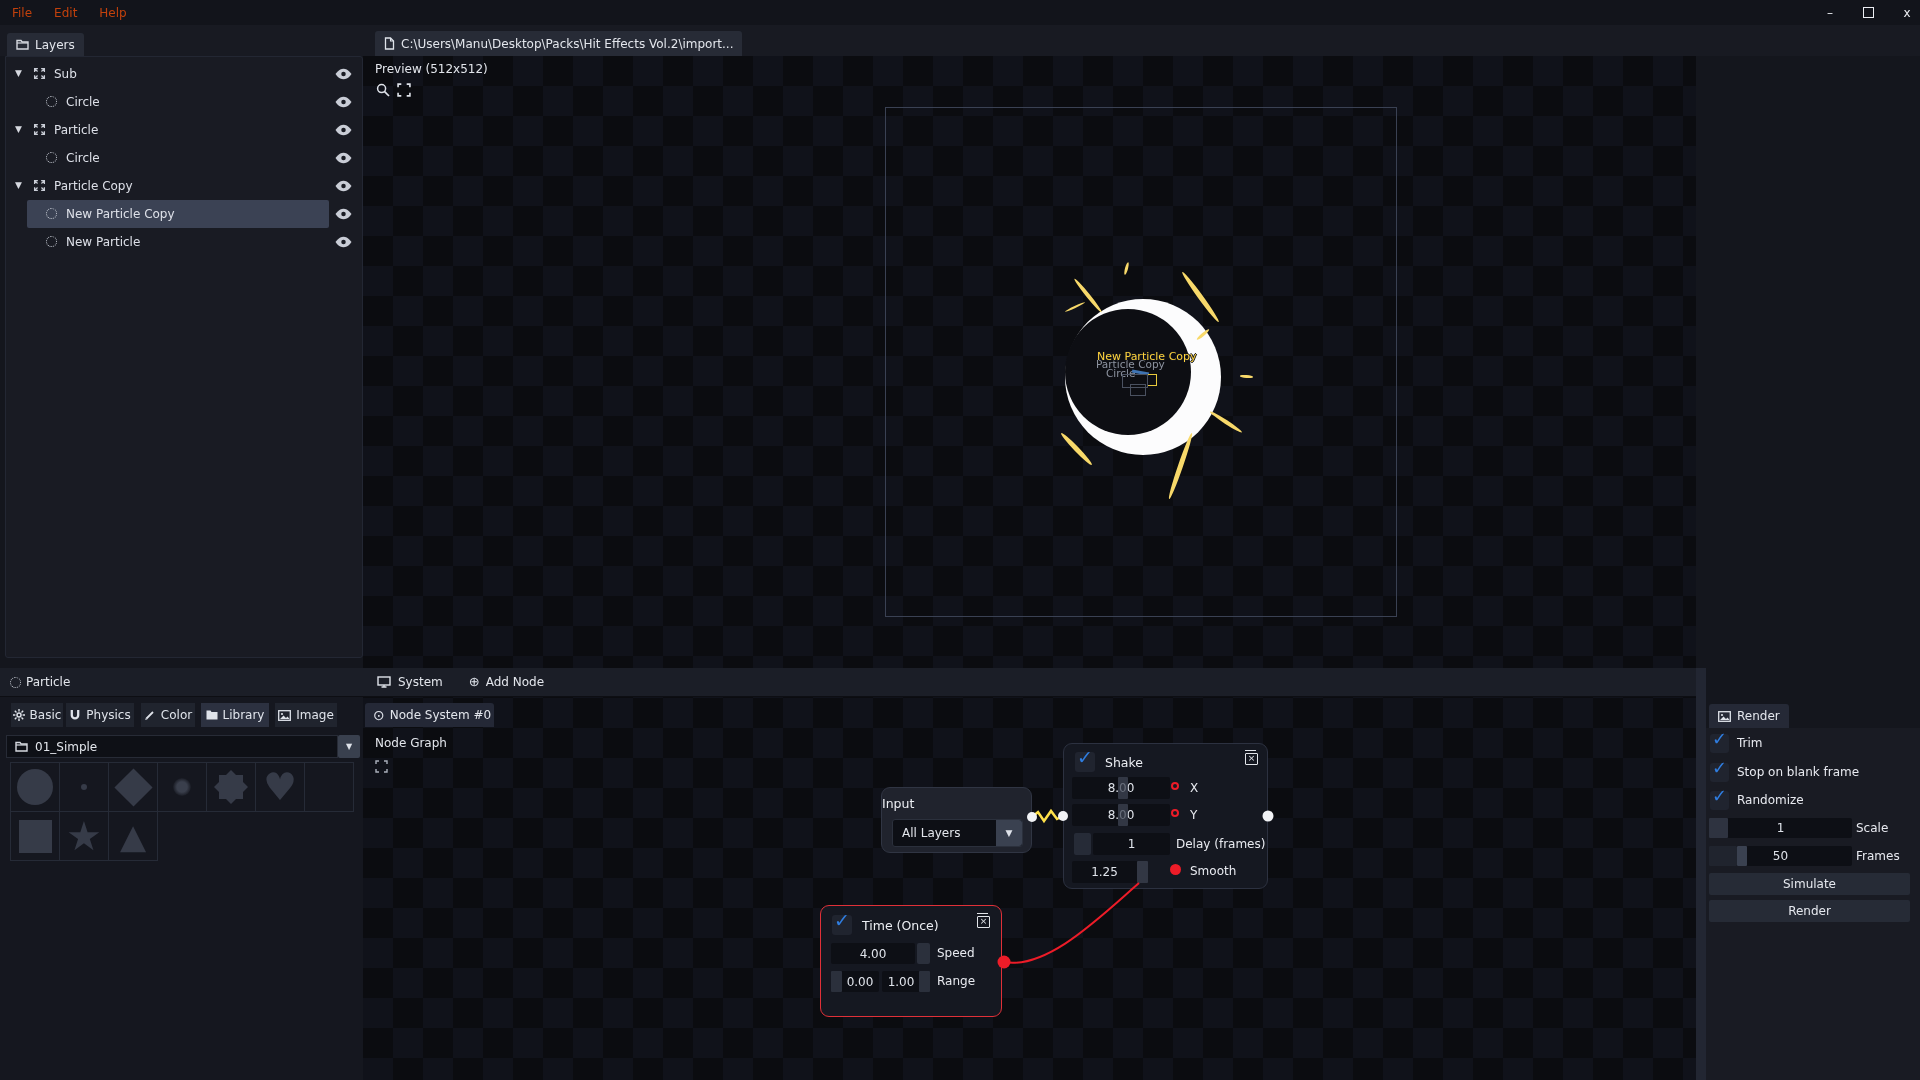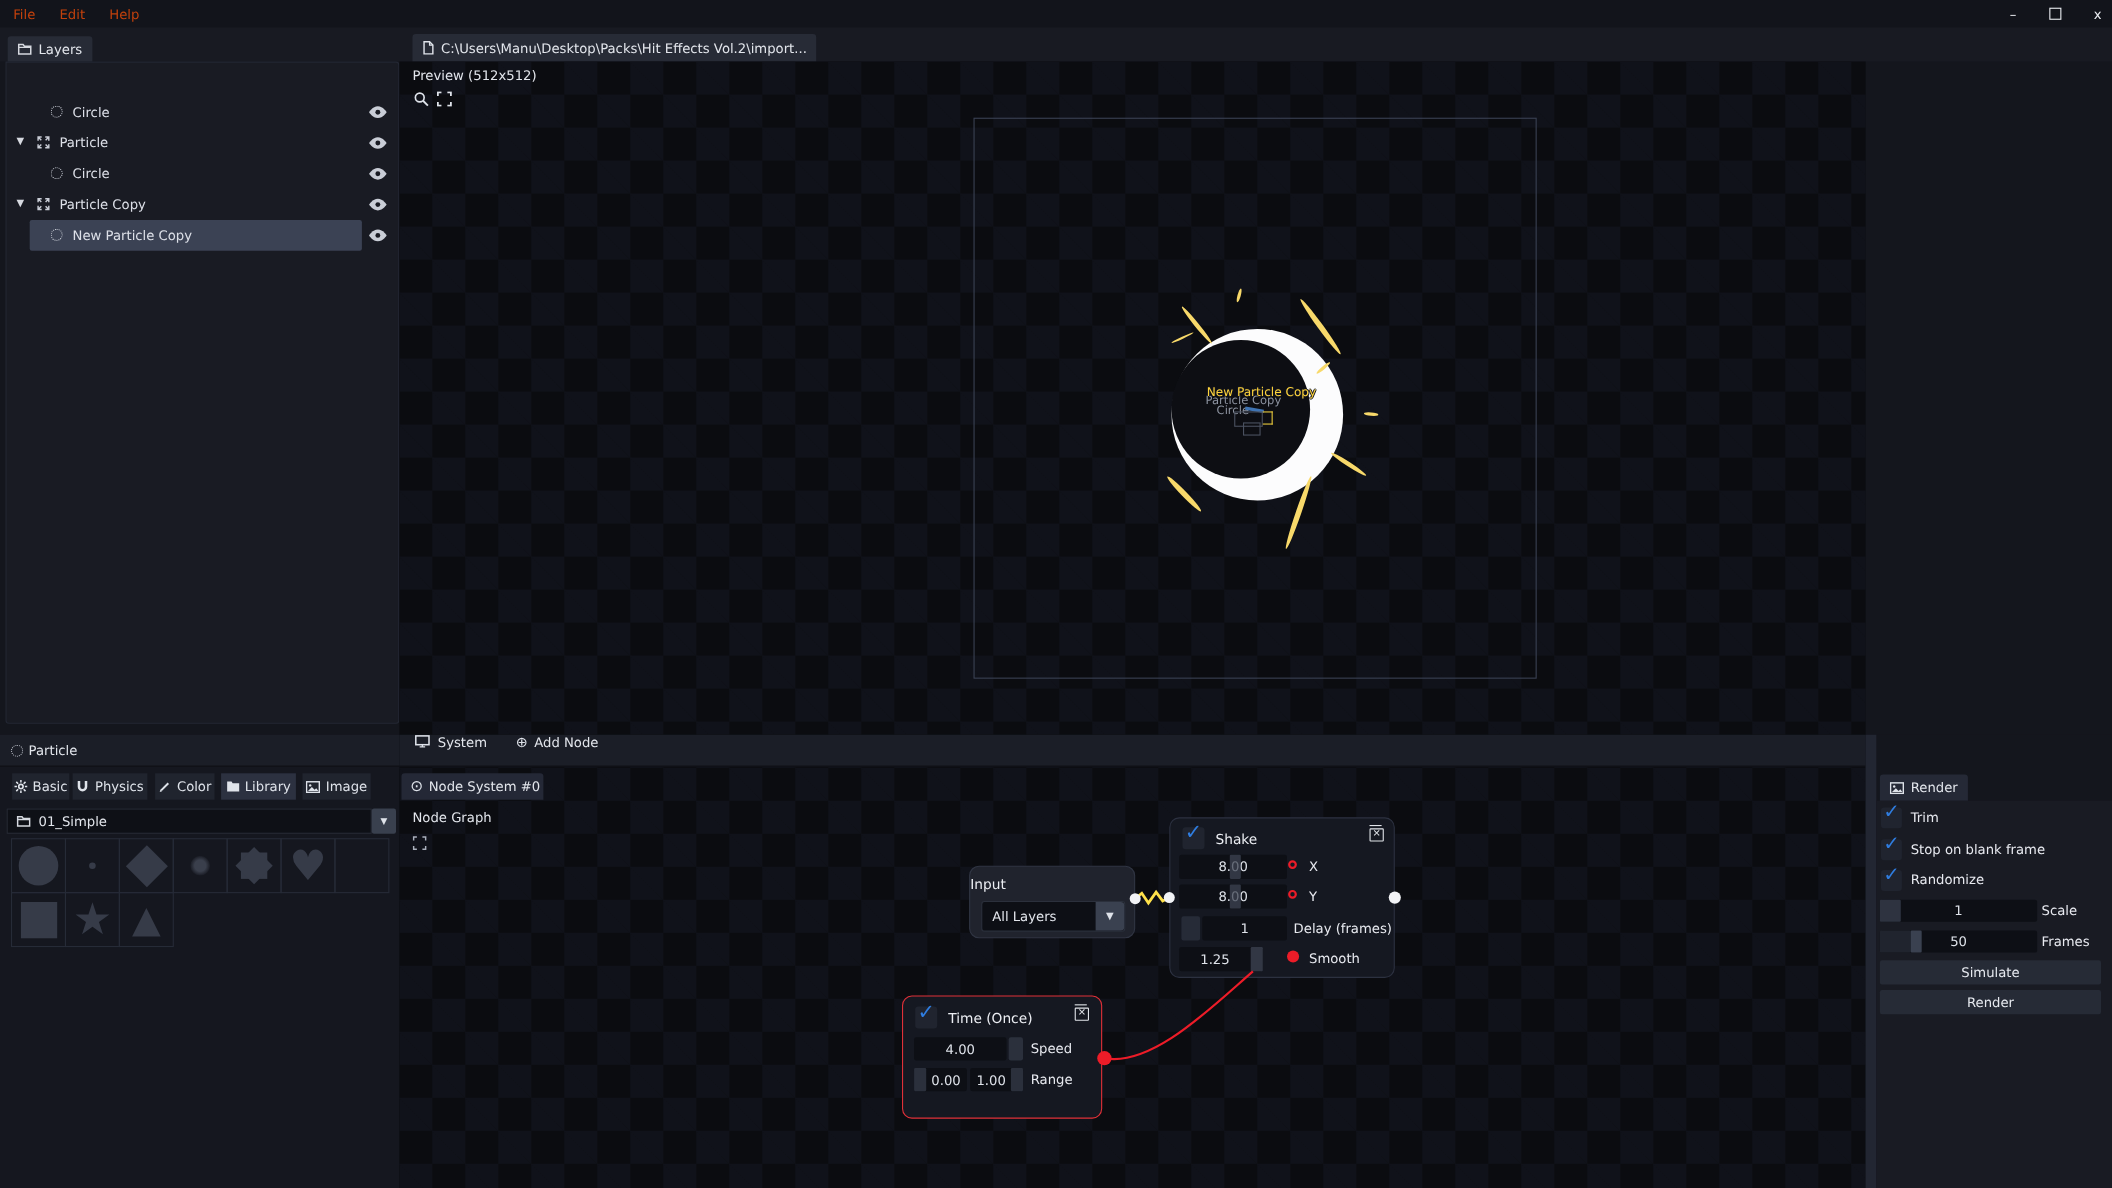--- a/index.html
+++ b/index.html
@@ -78,21 +78,21 @@
   .shp-soft { width:18px; height:18px; border-radius:50%; background:radial-gradient(circle,#3a3f4c 0%,#3a3f4c 40%,rgba(58,63,76,0) 75%); }
   .burst-wrap { position:relative; width:34px; height:34px; background:none; }
   .burst-wrap i { position:absolute; left:5px; top:5px; width:24px; height:24px; background:#363b48; }
   .burst-wrap i:nth-child(2) { transform:rotate(45deg); }
   .shp-square { width:33px; height:33px; }
   .glyph-shape { color:#363b48; background:none; line-height:1; }
 
   
   .node-area { position:absolute; left:363px; top:668px; width:1333px; height:412px; }
   .sys-bar { position:absolute; left:0; top:0; width:100%; height:29px; background:#1b1e27;
-    border-bottom:1px solid #0d0e13; display:flex; font-size:12px; }
+    border-bottom:1px solid #0d0e13; display:flex; align-items:center; font-size:12px; }
   .node-tab { position:absolute; left:2px; top:35px; width:129px; height:24px; background:#242836;
     border-radius:3px 3px 0 0; display:flex; align-items:center; gap:5px; padding-left:8px; font-size:12px; }
   .graph-label { position:absolute; left:12px; top:68px; font-size:12px; color:#e3e6ec; }
   .gl-target::before { content:"⊙"; font-size:14px; color:#dfe3ea; line-height:1; }
   .gl-plus::before { content:"⊕"; font-size:13px; color:#dfe3ea; line-height:1; }
 
   
   .gnode { position:absolute; border-radius:9px; background:#151821; border:1px solid #2c3140; }
   .gnode .title { position:absolute; font-size:12.5px; color:#eceef3; }
   .nchk { position:absolute; width:20px; height:20px; background:#20242f; border-radius:3px; }
@@ -162,20 +162,35 @@
   <div class="doc-tab path-tab">
     <svg class="ic" width="11" height="13" viewBox="0 0 11 13">
         <path d="M1.5 1h5l3 3v8h-8z" fill="none" stroke="#dfe3ea" stroke-width="1.3"></path>
         <path d="M6.5 1v3h3" fill="none" stroke="#dfe3ea" stroke-width="1.1"></path>
       </svg>
     <span>C:\Users\Manu\Desktop\Packs\Hit Effects Vol.2\import...</span>
   </div>
 
   <div class="layers-panel">
 
+    <div class="tree-row" style="top:3px">
+      <span class="tri" style="left:9px"></span>
+      <span class="exp4" style="left:27px">
+          <svg class="ic" width="13" height="13" viewBox="0 0 12 12">
+            <path d="M1.5 4.5V1.5H4.5M1.5 1.5 4.2 4.2M7.5 1.5H10.5V4.5M10.5 1.5 7.8 4.2M10.5 7.5V10.5H7.5M10.5 10.5 7.8 7.8M4.5 10.5H1.5V7.5M1.5 10.5 4.2 7.8" fill="none" stroke="#c9cdd6" stroke-width="1.2"></path>
+          </svg>
+        </span>
+      <span class="lbl" style="left:48px">Sub</span>
+      <span class="eye-btn">
+          <svg class="ic" width="17" height="12" viewBox="0 0 16 10">
+            <path d="M8 0C3.5 0 .5 5 .5 5S3.5 10 8 10s7.5-5 7.5-5S12.5 0 8 0z" fill="#c9cdd6"></path>
+            <circle cx="8" cy="5" r="2.1" fill="#191b23"></circle>
+          </svg>
+        </span>
+    </div>
 
     <div class="tree-row" style="top:31px">
       <span class="spin" style="left:40px"></span>
       <span class="lbl" style="left:60px">Circle</span>
       <span class="eye-btn">
           <svg class="ic" width="17" height="12" viewBox="0 0 16 10">
             <path d="M8 0C3.5 0 .5 5 .5 5S3.5 10 8 10s7.5-5 7.5-5S12.5 0 8 0z" fill="#c9cdd6"></path>
             <circle cx="8" cy="5" r="2.1" fill="#191b23"></circle>
           </svg>
         </span>
@@ -229,20 +244,30 @@
       <span class="spin" style="left:40px"></span>
       <span class="lbl" style="left:60px">New Particle Copy</span>
       <span class="eye-btn">
           <svg class="ic" width="17" height="12" viewBox="0 0 16 10">
             <path d="M8 0C3.5 0 .5 5 .5 5S3.5 10 8 10s7.5-5 7.5-5S12.5 0 8 0z" fill="#c9cdd6"></path>
             <circle cx="8" cy="5" r="2.1" fill="#191b23"></circle>
           </svg>
         </span>
     </div>
 
+    <div class="tree-row" style="top:171px">
+      <span class="spin" style="left:40px"></span>
+      <span class="lbl" style="left:60px">New Particle</span>
+      <span class="eye-btn">
+          <svg class="ic" width="17" height="12" viewBox="0 0 16 10">
+            <path d="M8 0C3.5 0 .5 5 .5 5S3.5 10 8 10s7.5-5 7.5-5S12.5 0 8 0z" fill="#c9cdd6"></path>
+            <circle cx="8" cy="5" r="2.1" fill="#191b23"></circle>
+          </svg>
+        </span>
+    </div>
   </div>
 
   <div class="preview-area checker">
     <span class="preview-title">Preview (512x512)</span>
     <div class="pv-icons">
       <span>
           <svg class="ic" width="14" height="14" viewBox="0 0 14 14">
             <circle cx="5.6" cy="5.6" r="4" fill="none" stroke="#dfe3ea" stroke-width="1.5"></circle>
             <path d="M8.6 8.6 13 13" stroke="#dfe3ea" stroke-width="1.7"></path>
           </svg>

